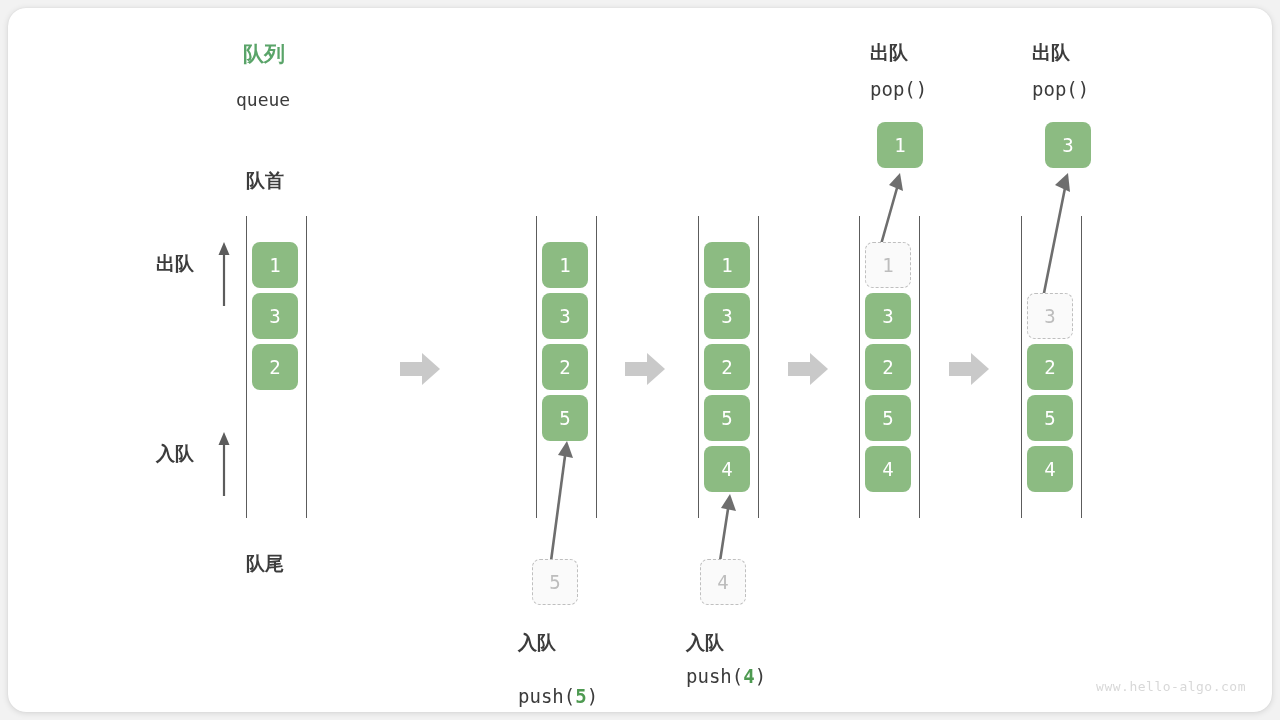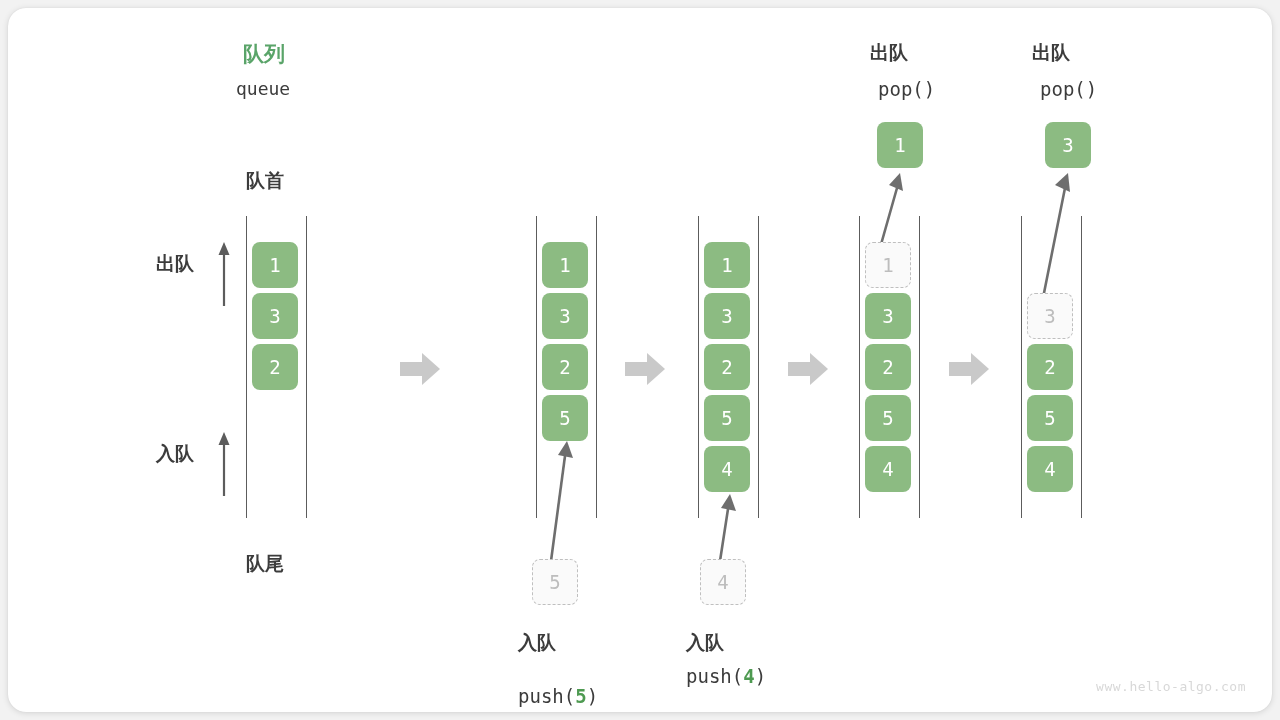--- a/index.html
+++ b/index.html
@@ -31,21 +31,21 @@
     white-space: nowrap;
   }
   .mono {
     font-family: "DejaVu Sans Mono", "Liberation Mono", monospace;
     color: #3c3c3c;
     white-space: nowrap;
   }
   .title-cn { font-size: 21px; color: #5aa469; }
   .title-en { font-size: 18px; }
   .hdr-cn   { font-size: 19px; }
-  .hdr-mono { font-size: 19px; margin-left: 8px; }
+  .hdr-mono { font-size: 19px; }
   .side-cn  { font-size: 19px; }
   .cap-cn   { font-size: 19px; }
   .cap-mono { font-size: 19px; }
   .grn { color: #4e9a51; font-weight: bold; }
 
   .watermark {
     font-family: "DejaVu Sans Mono", "Liberation Mono", monospace;
     font-size: 13px;
     color: #d8d8d8;
     letter-spacing: 0.5px;
@@ -85,21 +85,21 @@
 
   svg { display: block; overflow: visible; }
 </style>
 </head>
 <body>
 
 <div id="stage">
   <div id="card">
 
     <div class="abs cn title-cn" style="left:235px; top:32px;">队列</div>
-    <div class="abs mono title-en" style="left:228px; top:70px;">queue</div>
+    <div class="abs mono title-en" style="left:228px; top:81px;">queue</div>
 
     <div class="abs cn hdr-cn" style="left:238px; top:160px;">队首</div>
     <div class="abs cn hdr-cn" style="left:238px; top:543px;">队尾</div>
 
     <div class="abs cn side-cn" style="left:148px; top:243px;">出队</div>
     <div class="abs sidearrow" style="left:209px; top:232px;">
       <svg width="14" height="66" viewBox="0 0 14 66">
         <line x1="7" y1="66" x2="7" y2="12" stroke="#5c5c5c" stroke-width="2.2"></line>
         <polygon points="7,2 12.5,15 1.5,15" fill="#5c5c5c"></polygon>
       </svg>

